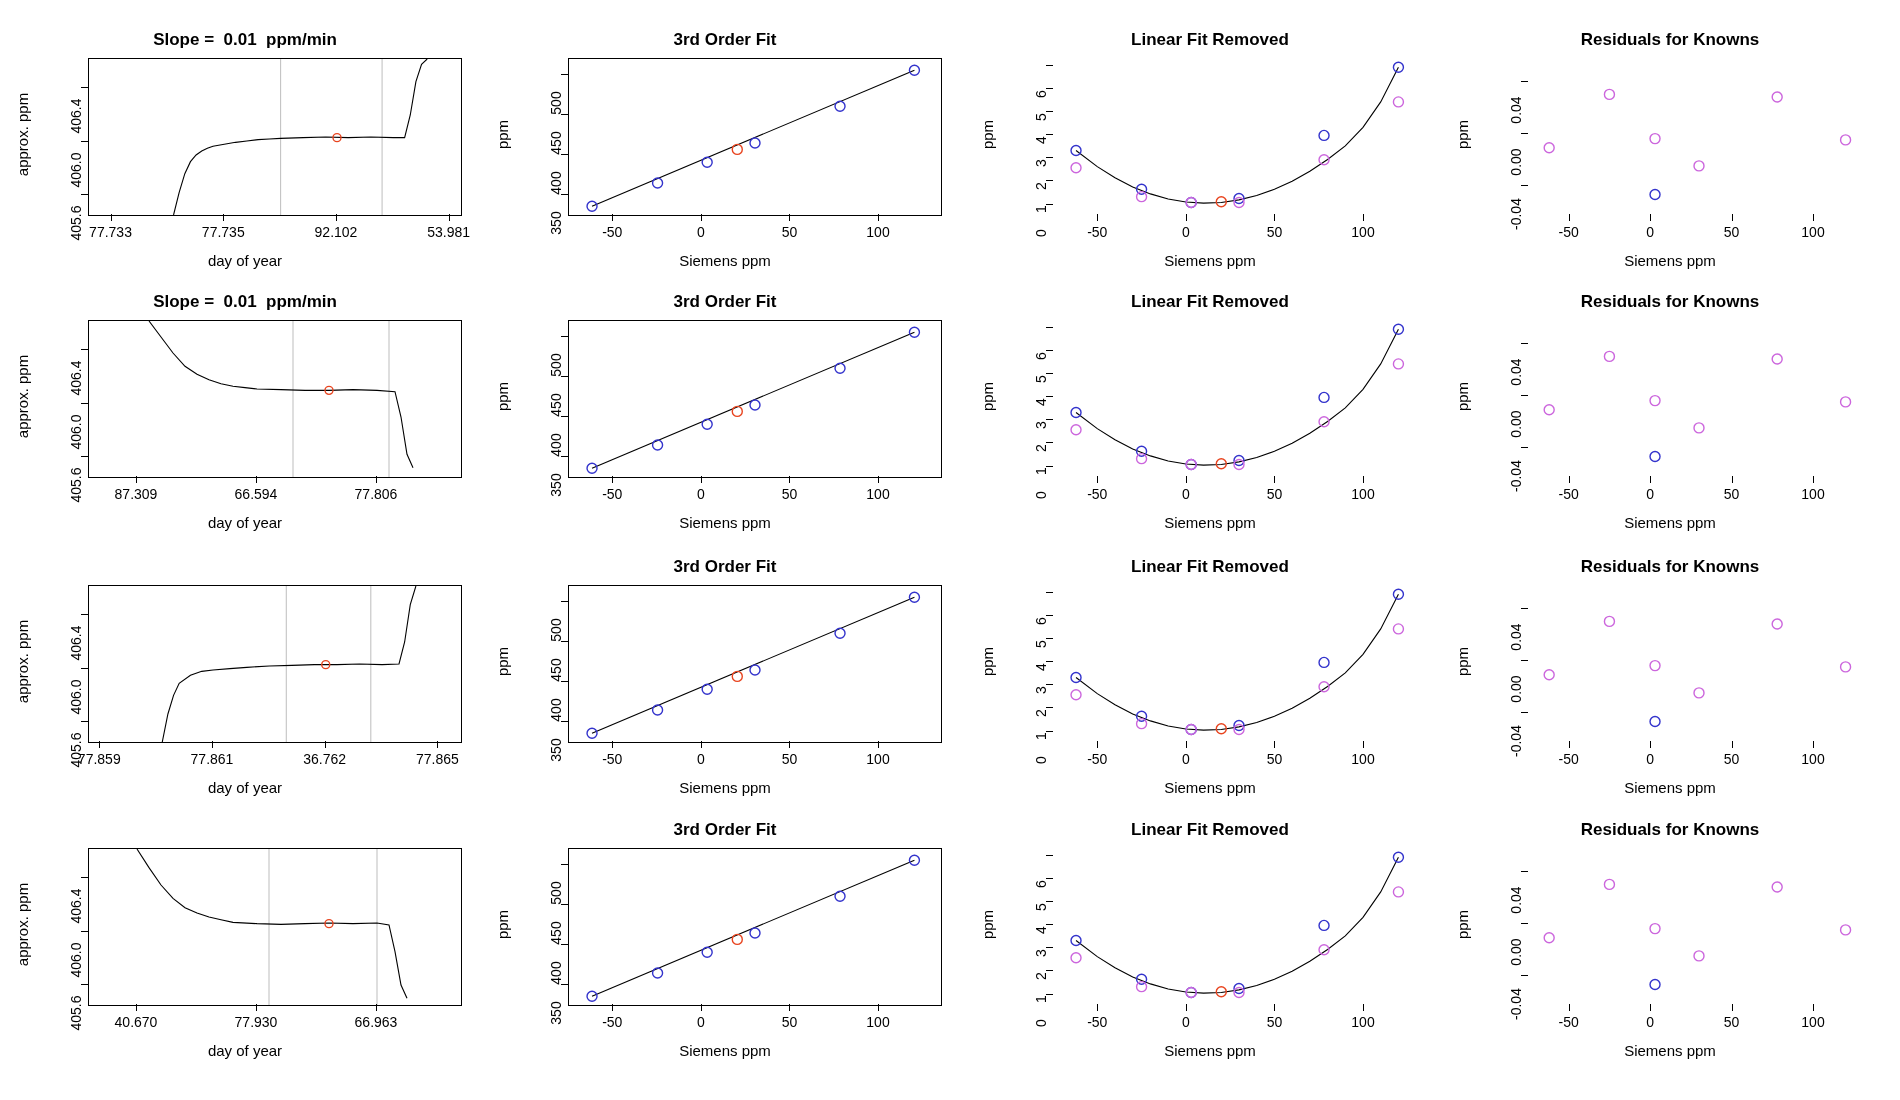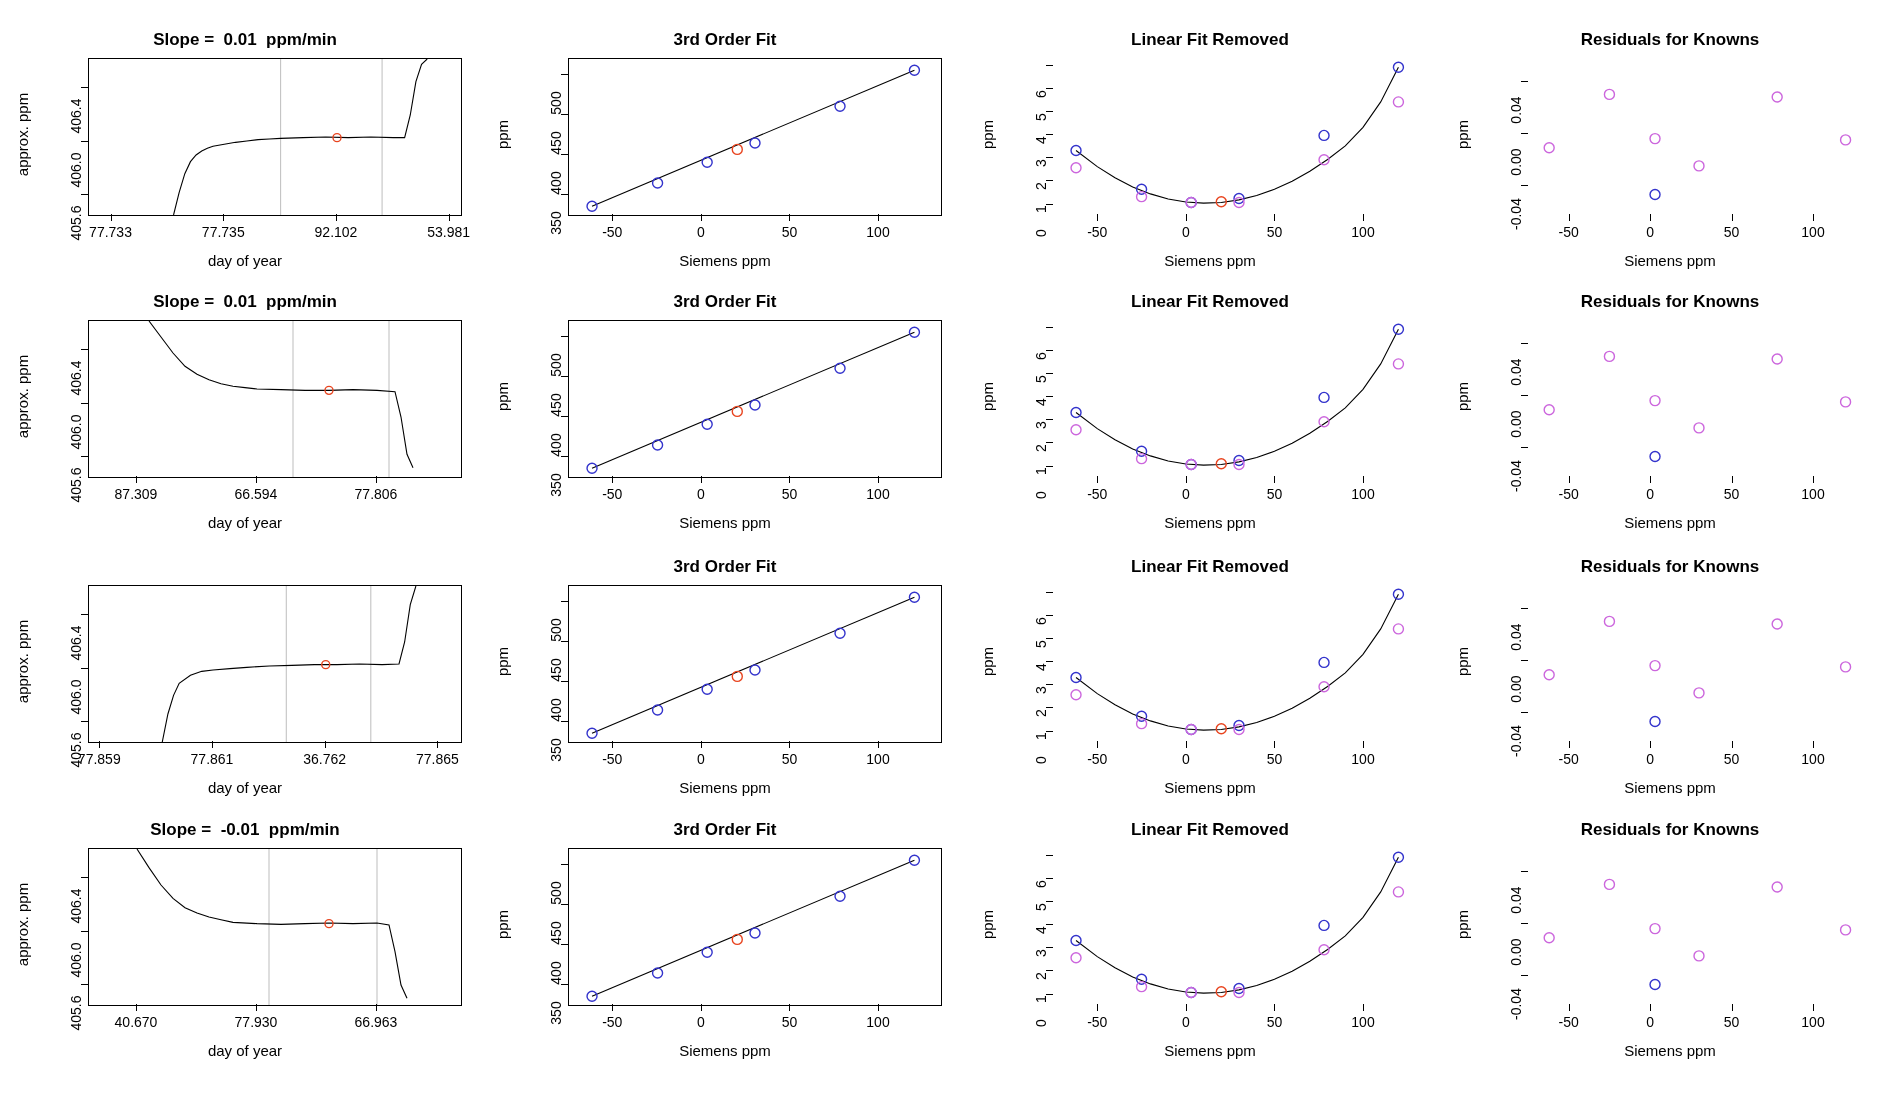--- a/index.html
+++ b/index.html
@@ -108,21 +108,20 @@
         <div class="tick-h" style="left: 71px; top: 164px; width: 7px;"></div>
         <div class="ticklabel-y-rot" style="left: 66px; top: 155px; width: 60px; margin-left: -60px;">405.6</div>
         <div class="tick-h" style="left: 71px; top: 110.667px; width: 7px;"></div>
         <div class="ticklabel-y-rot" style="left: 66px; top: 101.667px; width: 60px; margin-left: -60px;">406.0</div>
         <div class="tick-h" style="left: 71px; top: 57.3333px; width: 7px;"></div>
         <div class="ticklabel-y-rot" style="left: 66px; top: 48.3333px; width: 60px; margin-left: -60px;">406.4</div>
         <div class="axlab-x" style="top: 222px; left: 0px;">day of year</div>
         <div class="axlab-y" style="left: 12px; top: 96px; width: 120px; text-align: center; margin-left: -60px; transform-origin: 50% 50%;">approx. ppm</div>
       </div>
       <div class="cell" style="left: 10px; top: 790px; width: 470px; height: 262px;">
-        <div class="panel-title">Slope =  -0.01  ppm/min</div>
         <div class="plotbox" style="left: 78px; top: 28px; width: 372px; height: 156px;">
           <svg width="372" height="156">
             <line x1="179.99999999980747" x2="179.99999999980747" y1="0" y2="156" class="vline"></line>
             <line x1="287.99999999986244" x2="287.99999999986244" y1="0" y2="156" class="vline"></line>
             <path d="M48.00 0.00 L60.00 18.67 L72.00 36.00 L84.00 49.33 L96.00 58.67 L108.00 64.00 L120.00 68.00 L132.00 70.67 L144.00 73.33 L168.00 74.67 L192.00 75.33 L216.00 74.67 L240.00 74.00 L264.00 74.67 L288.00 74.00 L300.00 76.00 L306.00 102.67 L312.00 136.00 L318.00 149.33 " class="curve"></path>
             <circle cx="240.00" cy="74.67" r="4" class="pt" stroke="#e8441f" fill="none"></circle>
           </svg>
         </div>
         <div class="tick" style="left: 126px; top: 184px; height: 7px;"></div>
         <div class="ticklabel" style="left: 76px; width: 100px; top: 194px;">40.670</div>

